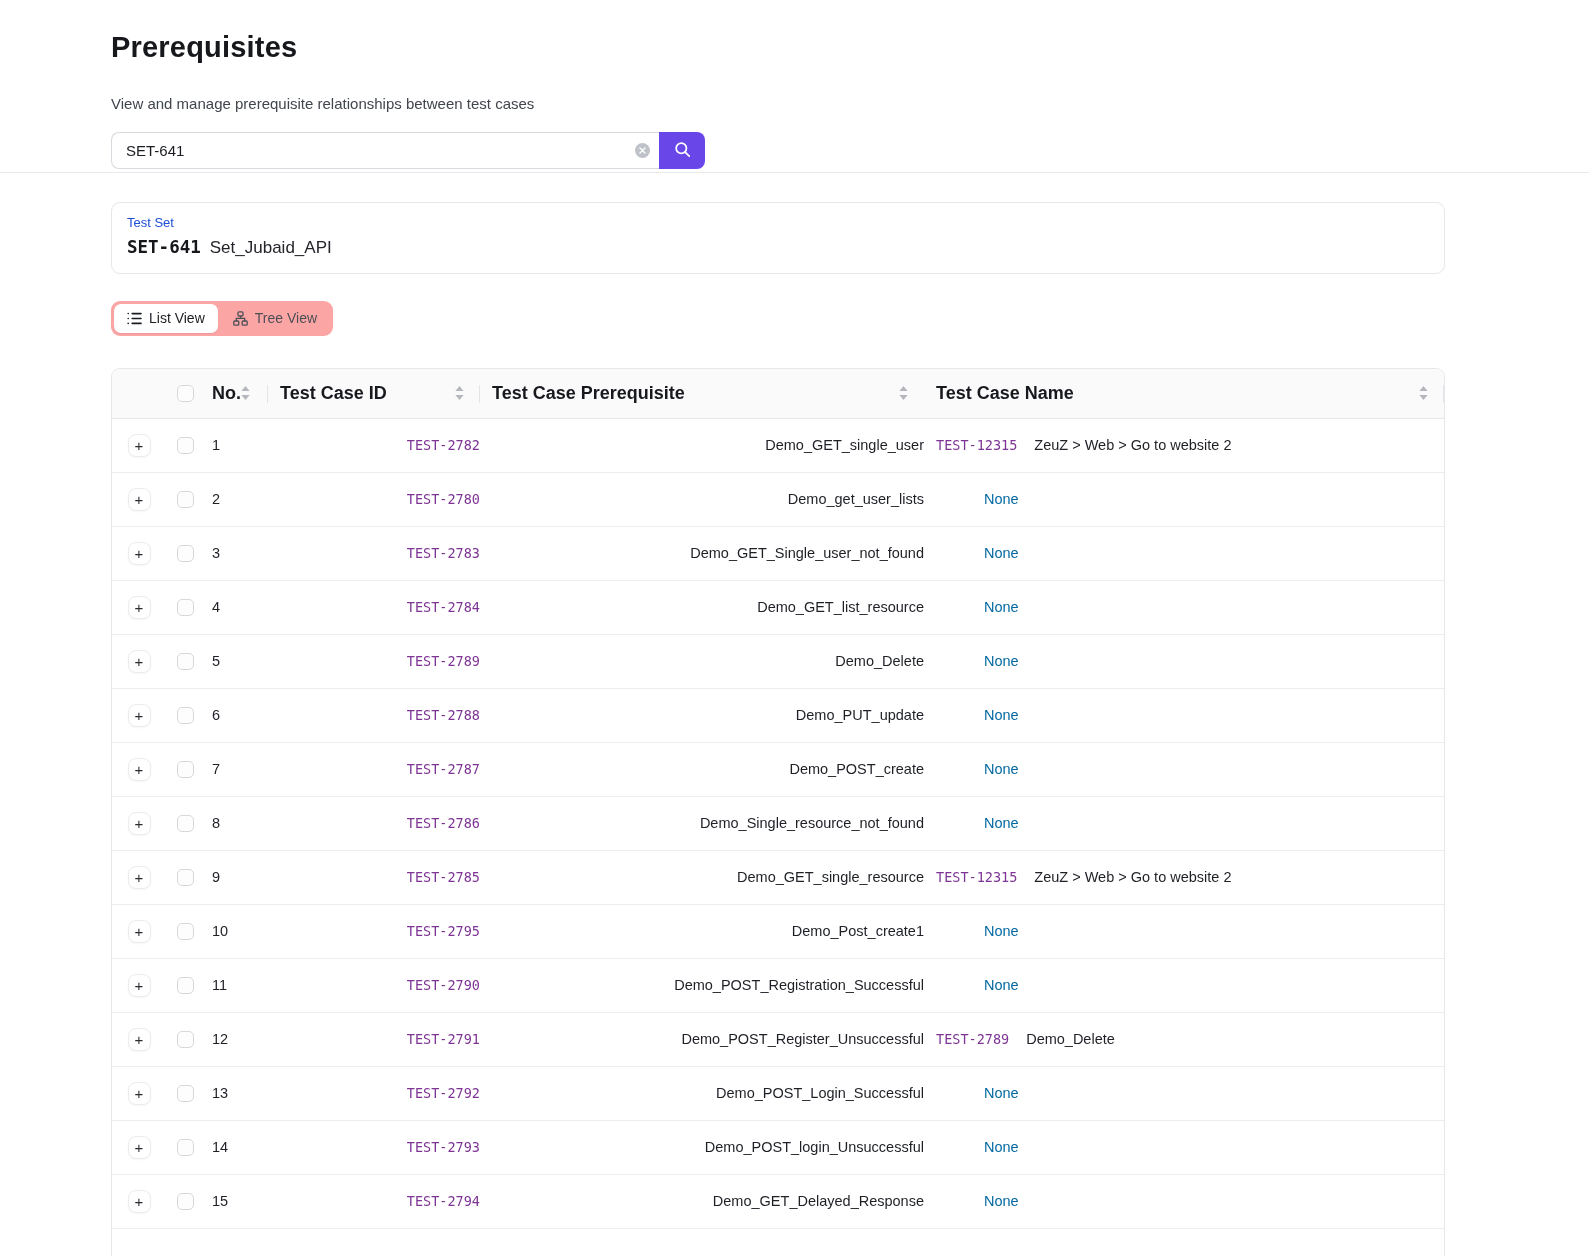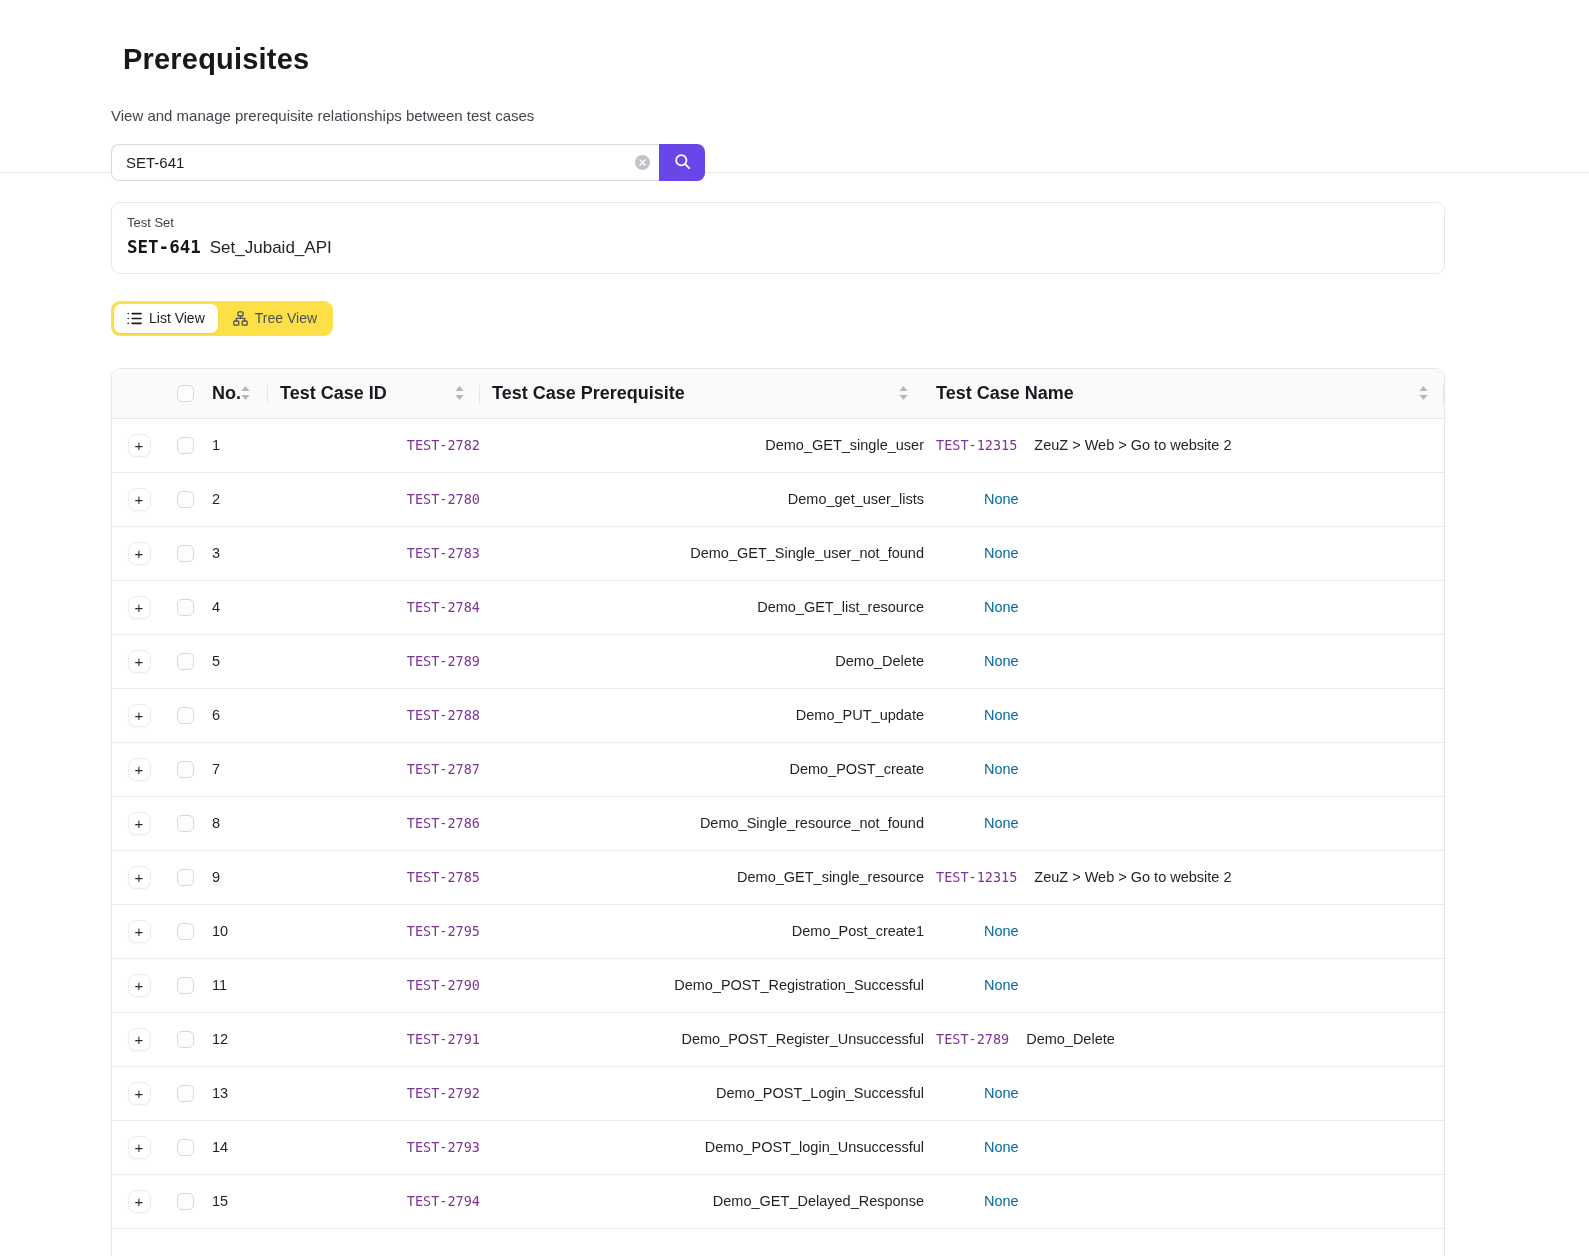--- a/index.html
+++ b/index.html
@@ -1,38 +1,38 @@
 <!DOCTYPE html>
 <html style="--accent: #6946e8; --tcid: #7d3494;"><head>
 <meta charset="utf-8">
 <style>
   :root{ --accent:#6946e8; --tcid:#7d3494; }
   *{box-sizing:border-box;}
   body{width:1589px;height:1256px;margin:0;background:#fff;overflow:hidden;
        font-family:"Liberation Sans",sans-serif;color:#1e2026;}
   .top{height:173px;padding:33px 0 0 111px;border-bottom:1px solid #e8e9eb;}
-  .page-title{margin:12px;font-size:29px;font-weight:800;color:#17181c;letter-spacing:.2px;line-height:1;}
+  .page-title{margin:0;font-size:29px;font-weight:800;color:#17181c;letter-spacing:.2px;line-height:1;}
   .subtitle{margin:34px 0 0;font-size:15px;color:#41454c;line-height:1;}
   .search-row{margin-top:21px;display:flex;align-items:stretch;}
   .search-wrap{position:relative;width:548px;}
   .search-input{width:100%;height:37px;border:1px solid #d6d9de;border-right:none;
       border-radius:8px 0 0 8px;padding:0 36px 0 14px;font-size:15px;color:#1b1d22;
       font-family:"Liberation Sans",sans-serif;outline:none;}
   .clear-btn{position:absolute;right:9px;top:11px;width:15px;height:15px;border:none;
       background:transparent;padding:0;cursor:pointer;line-height:0;}
   .search-btn{width:46px;height:37px;background:var(--accent);border:none;cursor:pointer;
       border-radius:0 8px 8px 0;display:flex;align-items:center;justify-content:center;}
   .content{margin-left:111px;width:1334px;}
   .testset-card{margin-top:29px;height:72px;border:1px solid #e5e7eb;border-radius:9px;
       padding:13px 15px;}
-  .testset-label{font-size:13px;color:#404040;line-height:1;}
+  .testset-label{font-size:13px;color:#1d4ed8;line-height:1;}
   .testset-line{margin-top:8px;display:flex;align-items:baseline;gap:9px;}
   .testset-id{font-family:"DejaVu Sans Mono",monospace;font-weight:700;font-size:17.5px;color:#15171b;}
   .testset-name{font-size:17px;color:#23252a;}
-  .toggle{margin-top:27px;display:inline-flex;background:#fde047;border-radius:9px;padding:3px;gap:2px;}
+  .toggle{margin-top:27px;display:inline-flex;background:#fca5a5;border-radius:9px;padding:3px;gap:2px;}
   .toggle-btn{display:flex;align-items:center;gap:7px;padding:6px 13px;font-size:14px;
       border:none;border-radius:7px;background:transparent;color:#4b5057;cursor:pointer;
       font-family:"Liberation Sans",sans-serif;line-height:1.2;}
   .toggle-btn.active{background:#fff;color:#1b1d22;box-shadow:0 1px 2px rgba(0,0,0,.07);}
   .table-card{margin-top:32px;height:892px;border:1px solid #e5e7eb;border-bottom:none;
       border-radius:9px 9px 0 0;overflow:hidden;}
   .t-header,.t-row{display:grid;grid-template-columns:54px 38px 64px 212px 444px 1fr;align-items:center;}
   .t-header{height:50px;background:#fafafa;border-bottom:1px solid #e6e7ea;}
   .th{position:relative;height:100%;display:flex;align-items:center;justify-content:space-between;
       padding:0 16px 0 12px;font-weight:700;font-size:18px;color:#17191e;cursor:pointer;}

